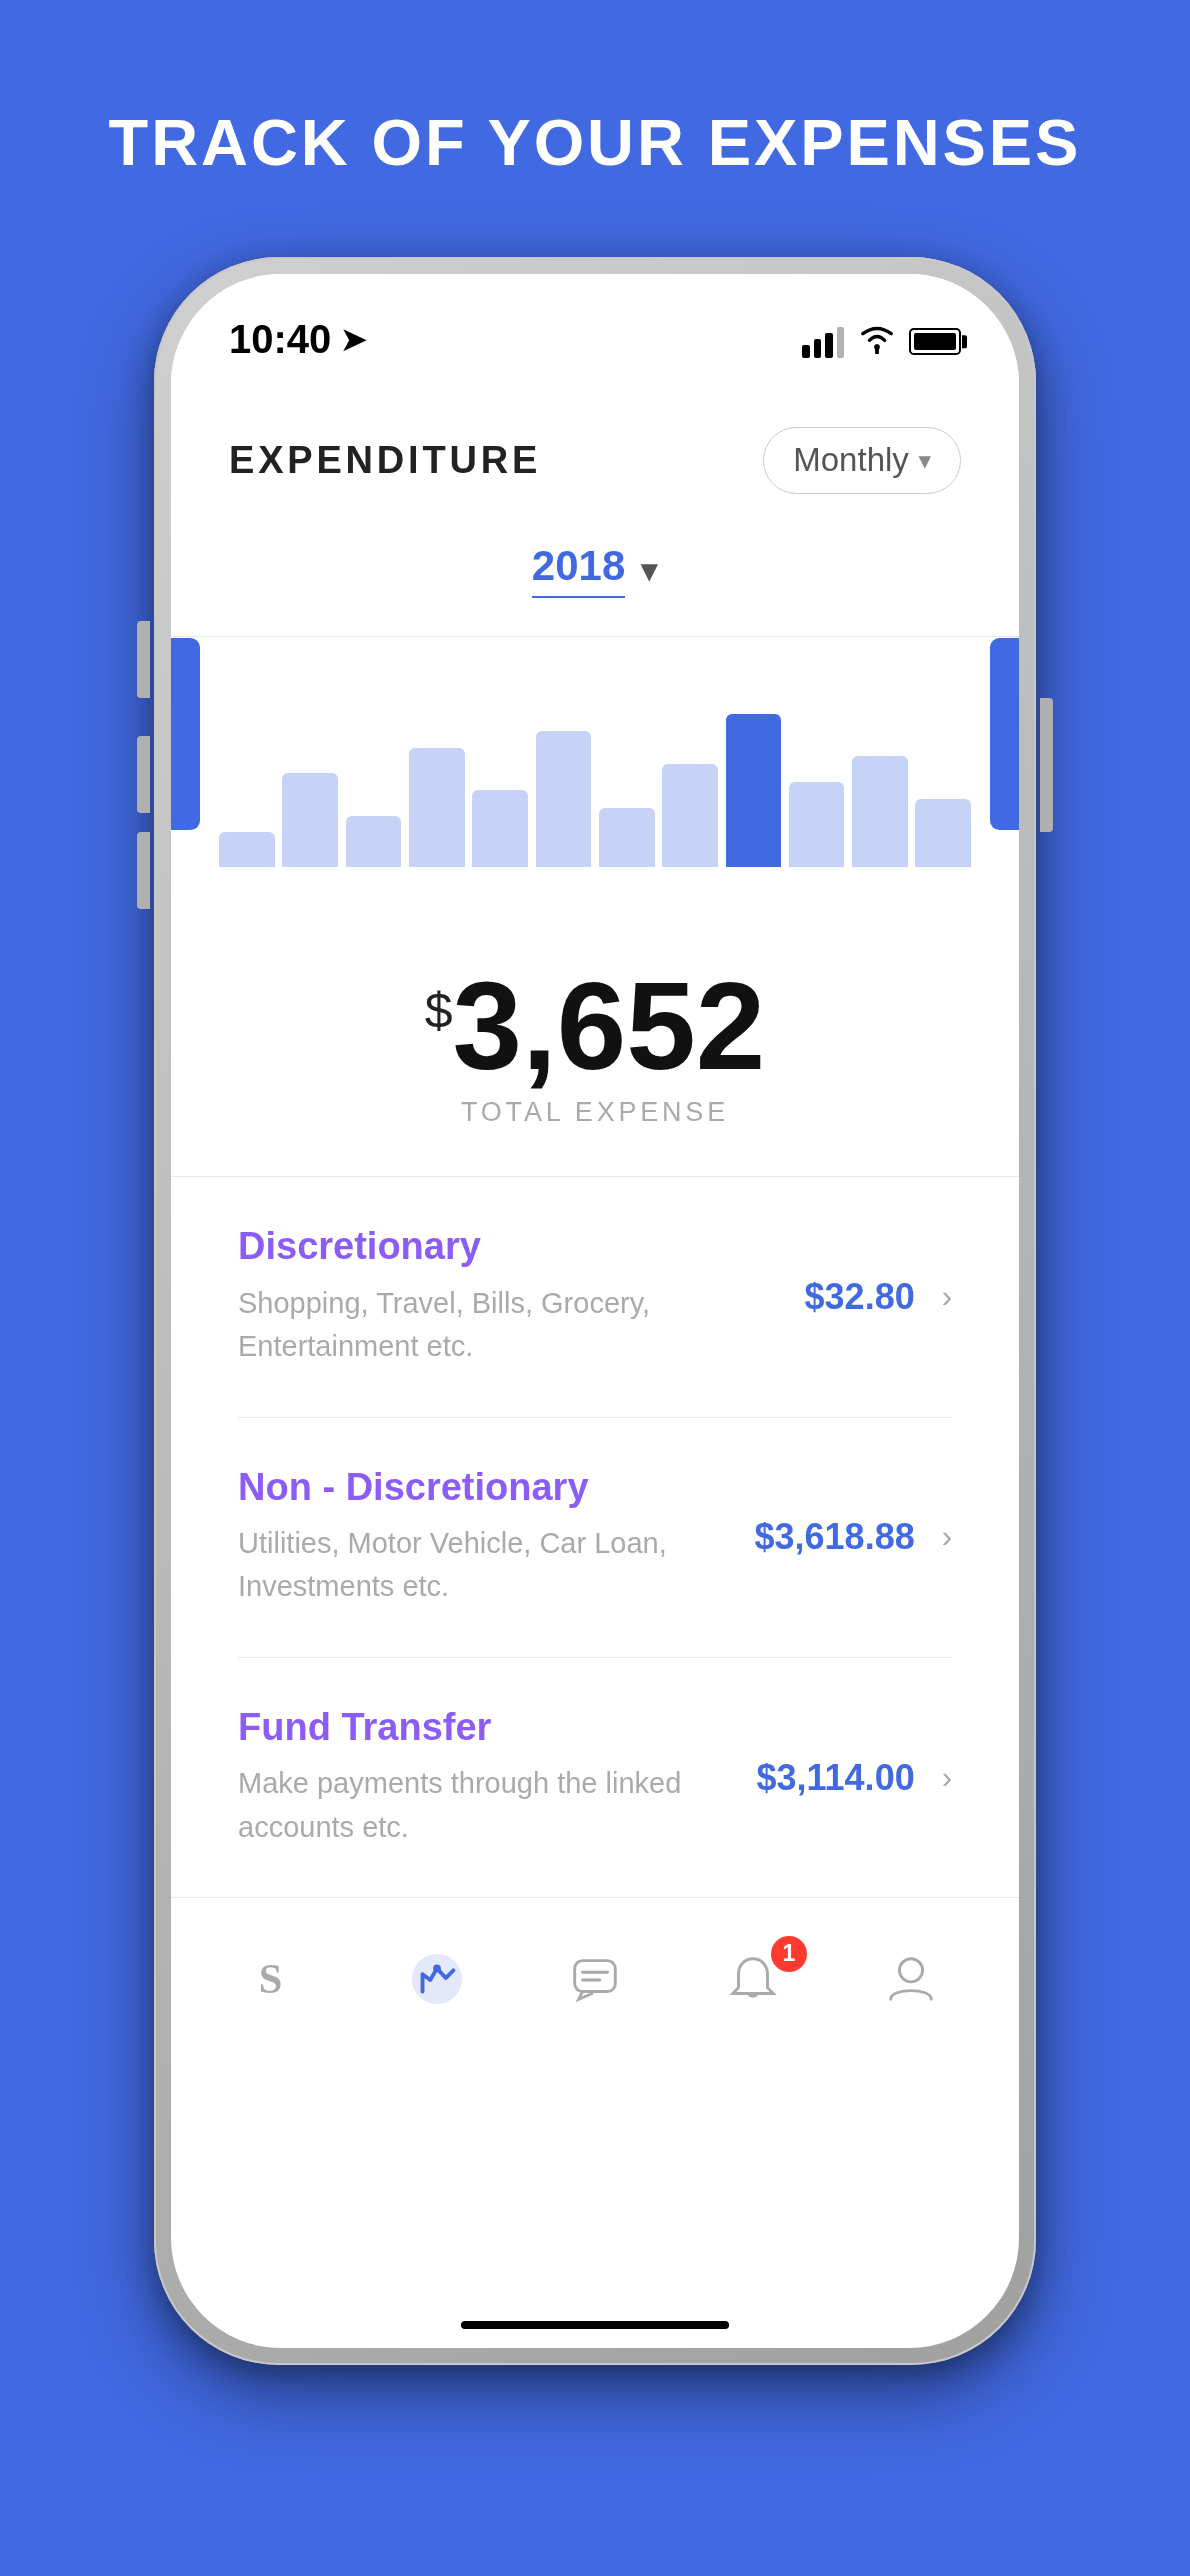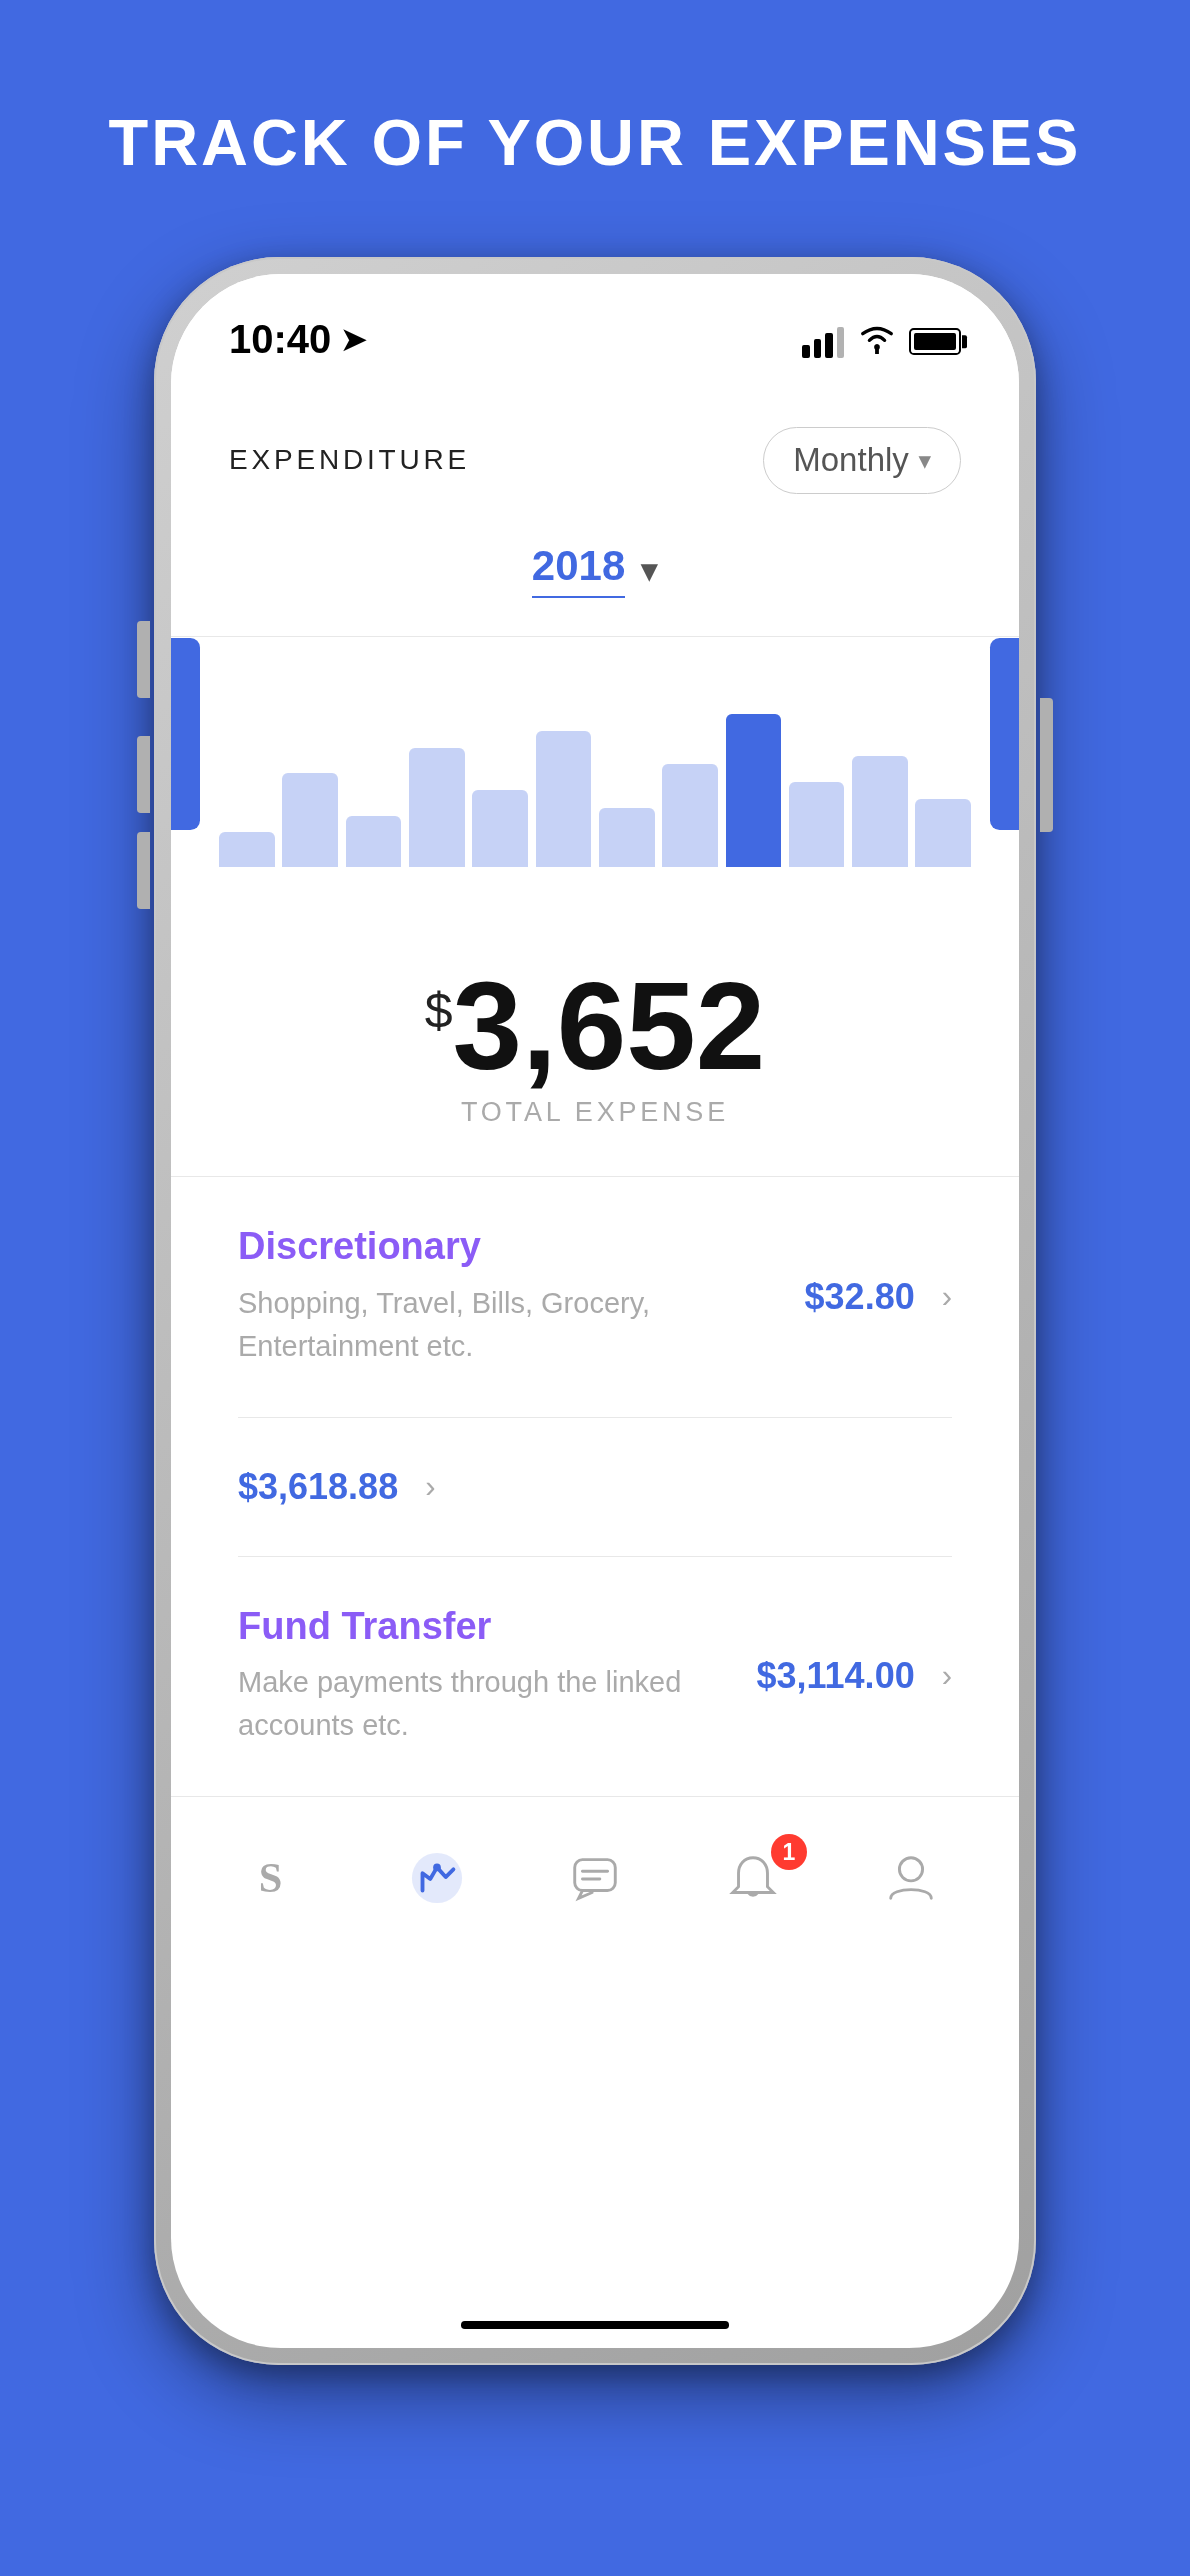--- a/index.html
+++ b/index.html
@@ -180,22 +180,22 @@
     
     .header {
       padding: 48px 58px 29px;
       display: flex;
       align-items: center;
       justify-content: space-between;
       background: white;
     }
 
     .header-title {
-      font-size: 28px;
-      font-weight: 400;
+      font-size: 38px;
+      font-weight: 700;
       letter-spacing: 3.8px;
       color: #222;
     }
 
     .monthly-pill {
       border: 1.9px solid #ccc;
       border-radius: 48px;
       padding: 13.4px 29px;
       display: flex;
       align-items: center;
@@ -550,20 +550,24 @@
       <div class="expense-info">
         <div class="expense-name">Discretionary</div>
         <div class="expense-desc">Shopping, Travel, Bills, Grocery, Entertainment etc.</div>
       </div>
       <div class="expense-right">
         <span class="expense-amount">$32.80</span>
         <span class="expense-chevron">›</span>
       </div>
     </div>
         <div class="expense-item">
+      <div class="expense-info">
+        <div class="expense-name">Non - Discretionary</div>
+        <div class="expense-desc">Utilities, Motor Vehicle, Car Loan, Investments etc.</div>
+      </div>
       <div class="expense-right">
         <span class="expense-amount">$3,618.88</span>
         <span class="expense-chevron">›</span>
       </div>
     </div>
         <div class="expense-item">
       <div class="expense-info">
         <div class="expense-name">Fund Transfer</div>
         <div class="expense-desc">Make payments through the linked accounts etc.</div>
       </div>

